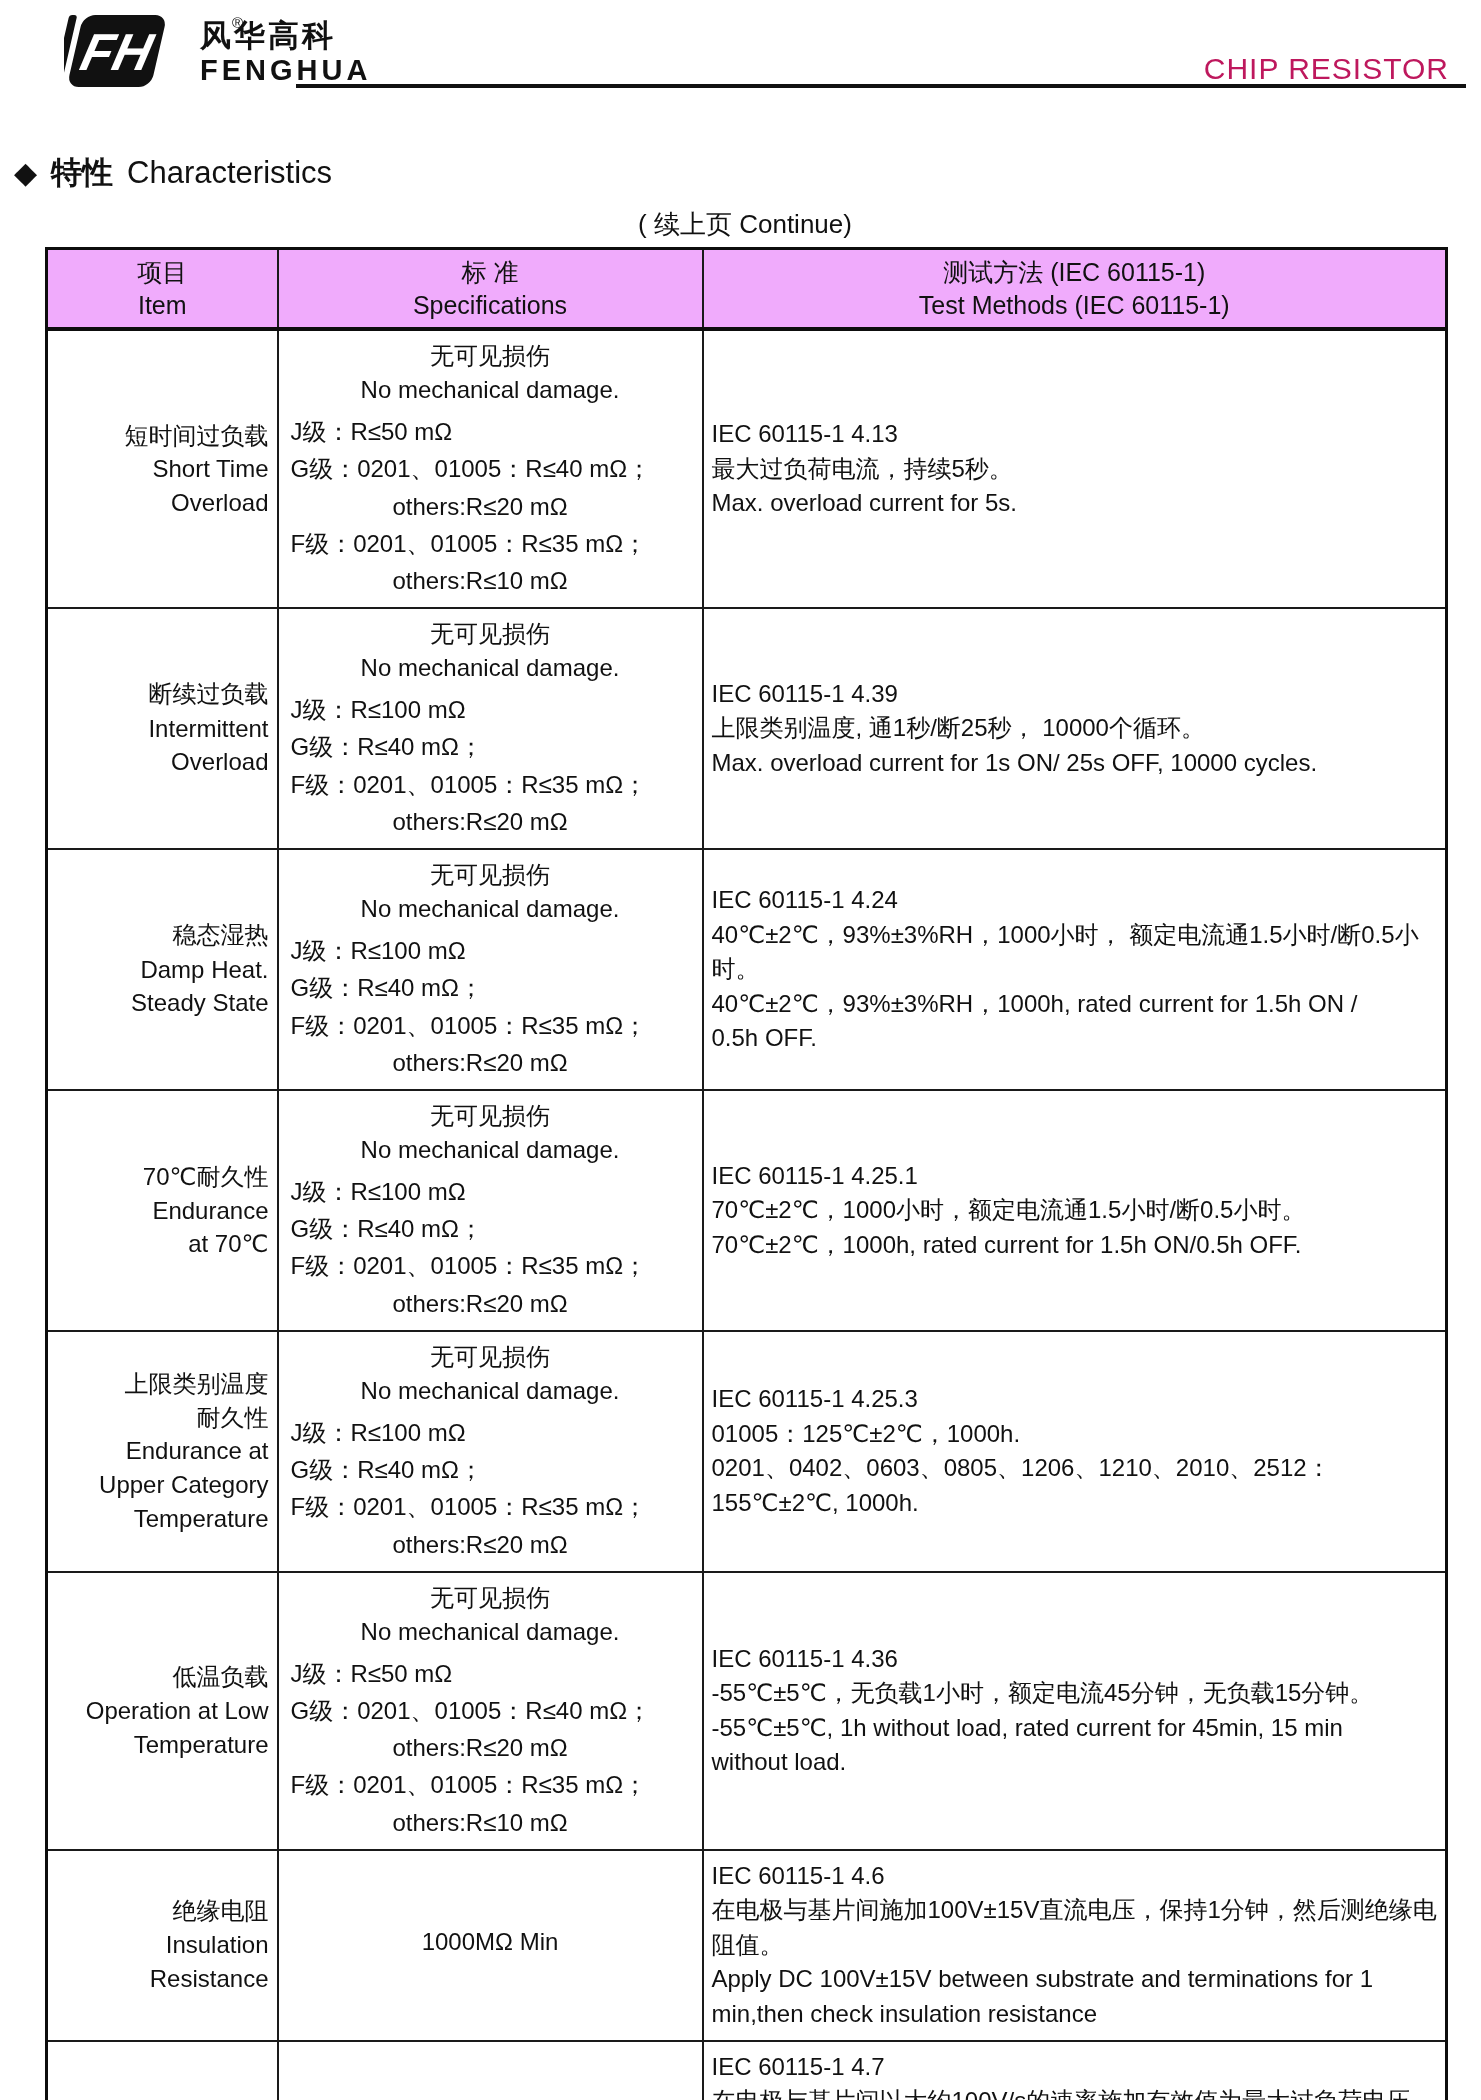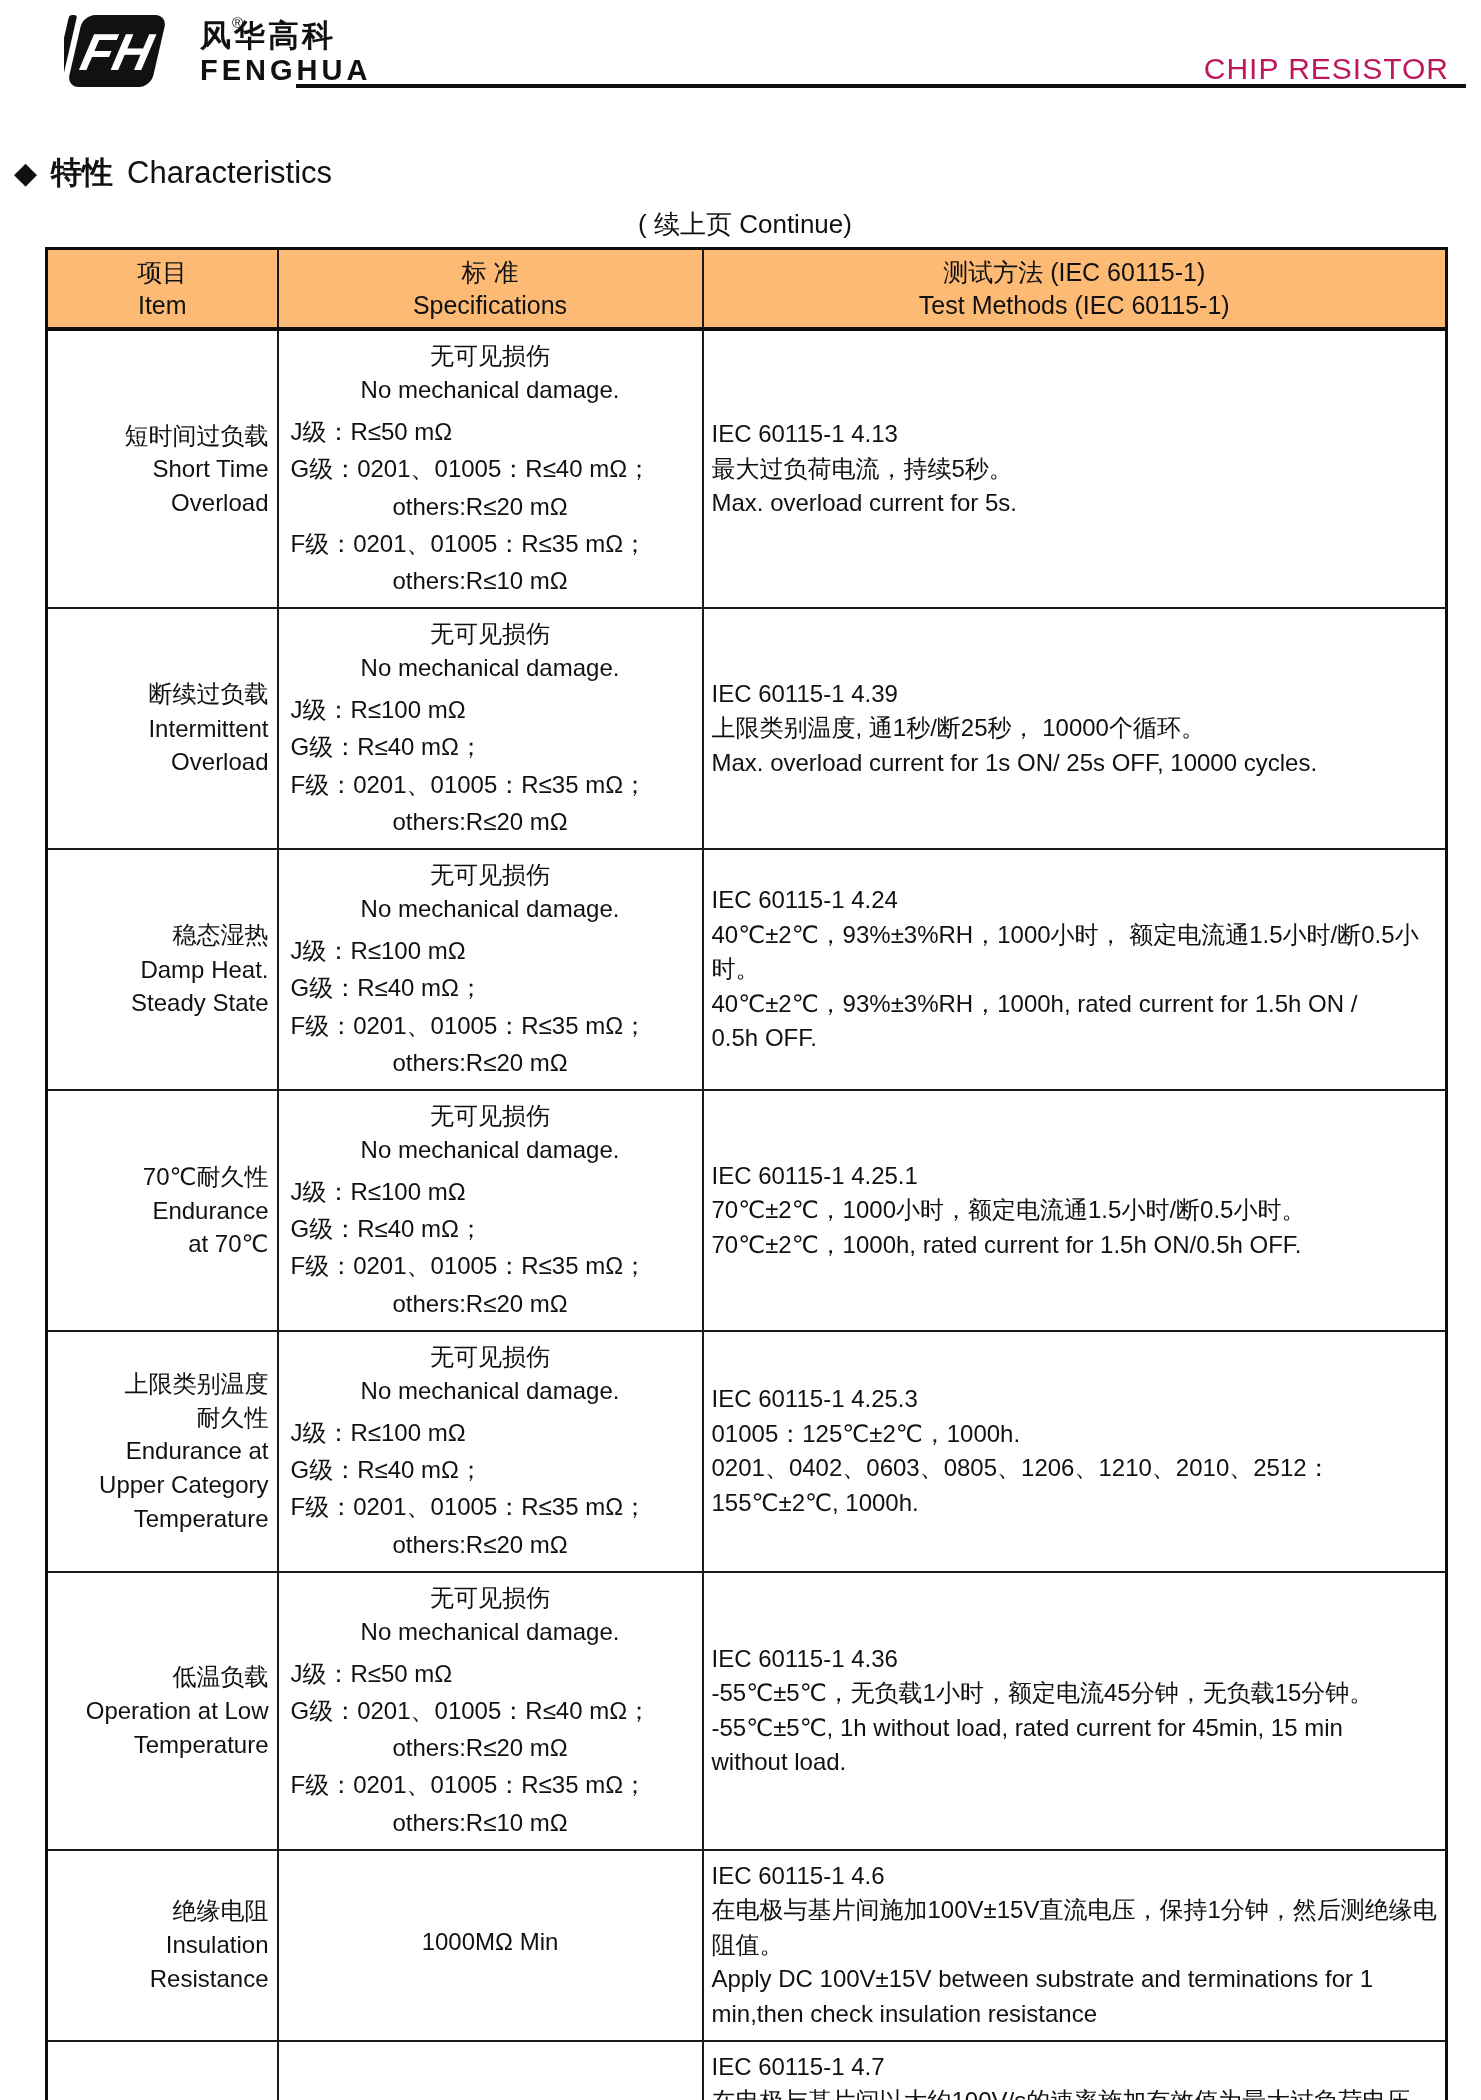--- a/index.html
+++ b/index.html
@@ -24,21 +24,21 @@
   .title-en { font-size:31px; }
   .continue-note { position:absolute; left:45px; width:1400px; top:207px; text-align:center; font-size:26px; }
   
   table.chars {
     position:absolute; left:45px; top:247px; width:1400px;
     border-collapse:collapse; table-layout:fixed;
     border:3px solid #0d0d0d;
   }
   .chars th, .chars td { border:2px solid #1a1a1a; vertical-align:middle; }
   .chars thead th {
-    background:#fdba74; font-weight:normal; font-size:25px; text-align:center;
+    background:#f0abfc; font-weight:normal; font-size:25px; text-align:center;
     padding:6px 4px; line-height:1.3; border-bottom:4px solid #0d0d0d;
   }
   .chars td { padding:8px 8px; font-size:24px; }
   .item-cell { text-align:right; line-height:1.4; padding:8px 4px; }
   .spec-cell { padding:10px 8px 12px 16px; }
   .spec-center-wrap { margin-bottom:6px; }
   .spec-center { text-align:center; line-height:1.42; }
   .spec-line { text-align:left; line-height:1.55; padding-left:4px; }
   .spec-line.indent { padding-left:106px; }
   .test-cell { padding:10px 10px 10px 16px; }

